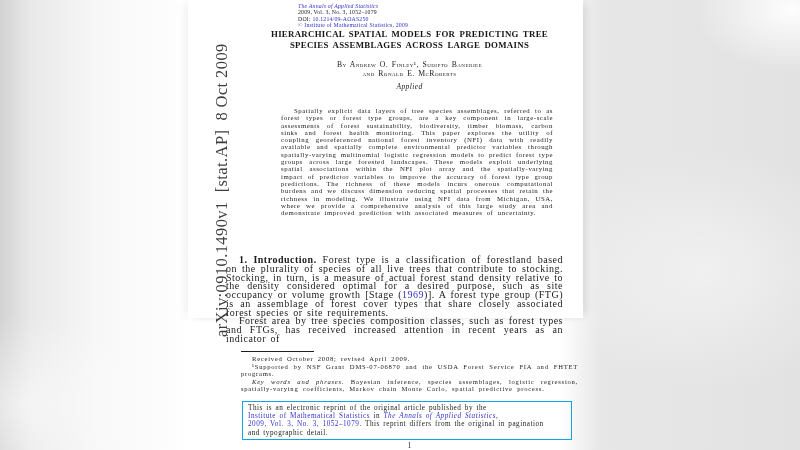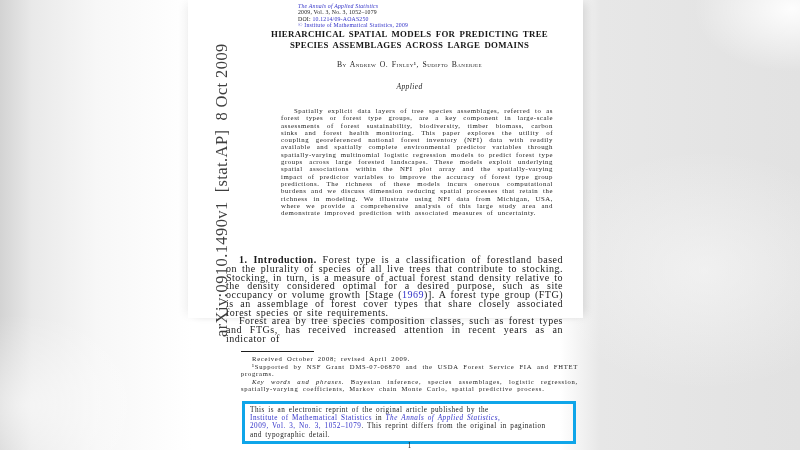--- a/index.html
+++ b/index.html
@@ -63,21 +63,21 @@
     border-top:1px solid #1d1d1d;
   }
   .footnotes{
     position:absolute;left:53px;top:355px;width:337px;
     text-align:justify;font-size:6.6px;line-height:7.6px;
     letter-spacing:0.75px;word-spacing:2px;
   }
   .footnotes p{margin:0;text-indent:11px;}
   .reprint-box{
     position:absolute;left:54px;top:401px;width:318px;
-    border:3px solid #0ea5e9;padding:2px 5px;
+    border:1px solid #0ea5e9;padding:2px 5px;
     font-size:7.2px;line-height:8.2px;letter-spacing:0.5px;word-spacing:1.2px;
     text-align:left;
   }
   .page-number{
     position:absolute;left:53px;top:442px;width:337px;text-align:center;
     font-size:7.2px;color:#222;
   }
 </style>
 </head>
 <body>
@@ -95,20 +95,21 @@
     <div class="link">© Institute of Mathematical Statistics, 2009</div>
   </div>
 
   <div class="paper-title">
       <div>HIERARCHICAL SPATIAL MODELS FOR PREDICTING TREE</div>
       <div>SPECIES ASSEMBLAGES ACROSS LARGE DOMAINS</div>
     </div>
 
   <div class="authors">
       <div>By Andrew O. Finley¹, Sudipto Banerjee</div>
+      <div>and Ronald E. McRoberts</div>
     </div>
 
   <div class="affiliation">
       <div>Applied</div>
     </div>
 
   <div class="abstract">Spatially explicit data layers of tree species assemblages, referred to as forest types or forest type groups, are a key component in large-scale assessments of forest sustainability, biodiversity, timber biomass, carbon sinks and forest health monitoring. This paper explores the utility of coupling georeferenced national forest inventory (NFI) data with readily available and spatially complete environmental predictor variables through spatially-varying multinomial logistic regression models to predict forest type groups across large forested landscapes. These models exploit underlying spatial associations within the NFI plot array and the spatially-varying impact of predictor variables to improve the accuracy of forest type group predictions. The richness of these models incurs onerous computational burdens and we discuss dimension reducing spatial processes that retain the richness in modeling. We illustrate using NFI data from Michigan, USA, where we provide a comprehensive analysis of this large study area and demonstrate improved prediction with associated measures of uncertainty.</div>
 
   <div class="intro">
     <p><span class="bold">1. Introduction.</span><span> Forest type is a classification of forestland based on the plurality of species of all live trees that contribute to stocking. Stocking, in turn, is a measure of actual forest stand density relative to the density considered optimal for a desired purpose, such as site occupancy or volume growth [Stage (</span><span class="link">1969</span><span>)]. A forest type group (FTG) is an assemblage of forest cover types that share closely associated forest species or site requirements.</span></p>

